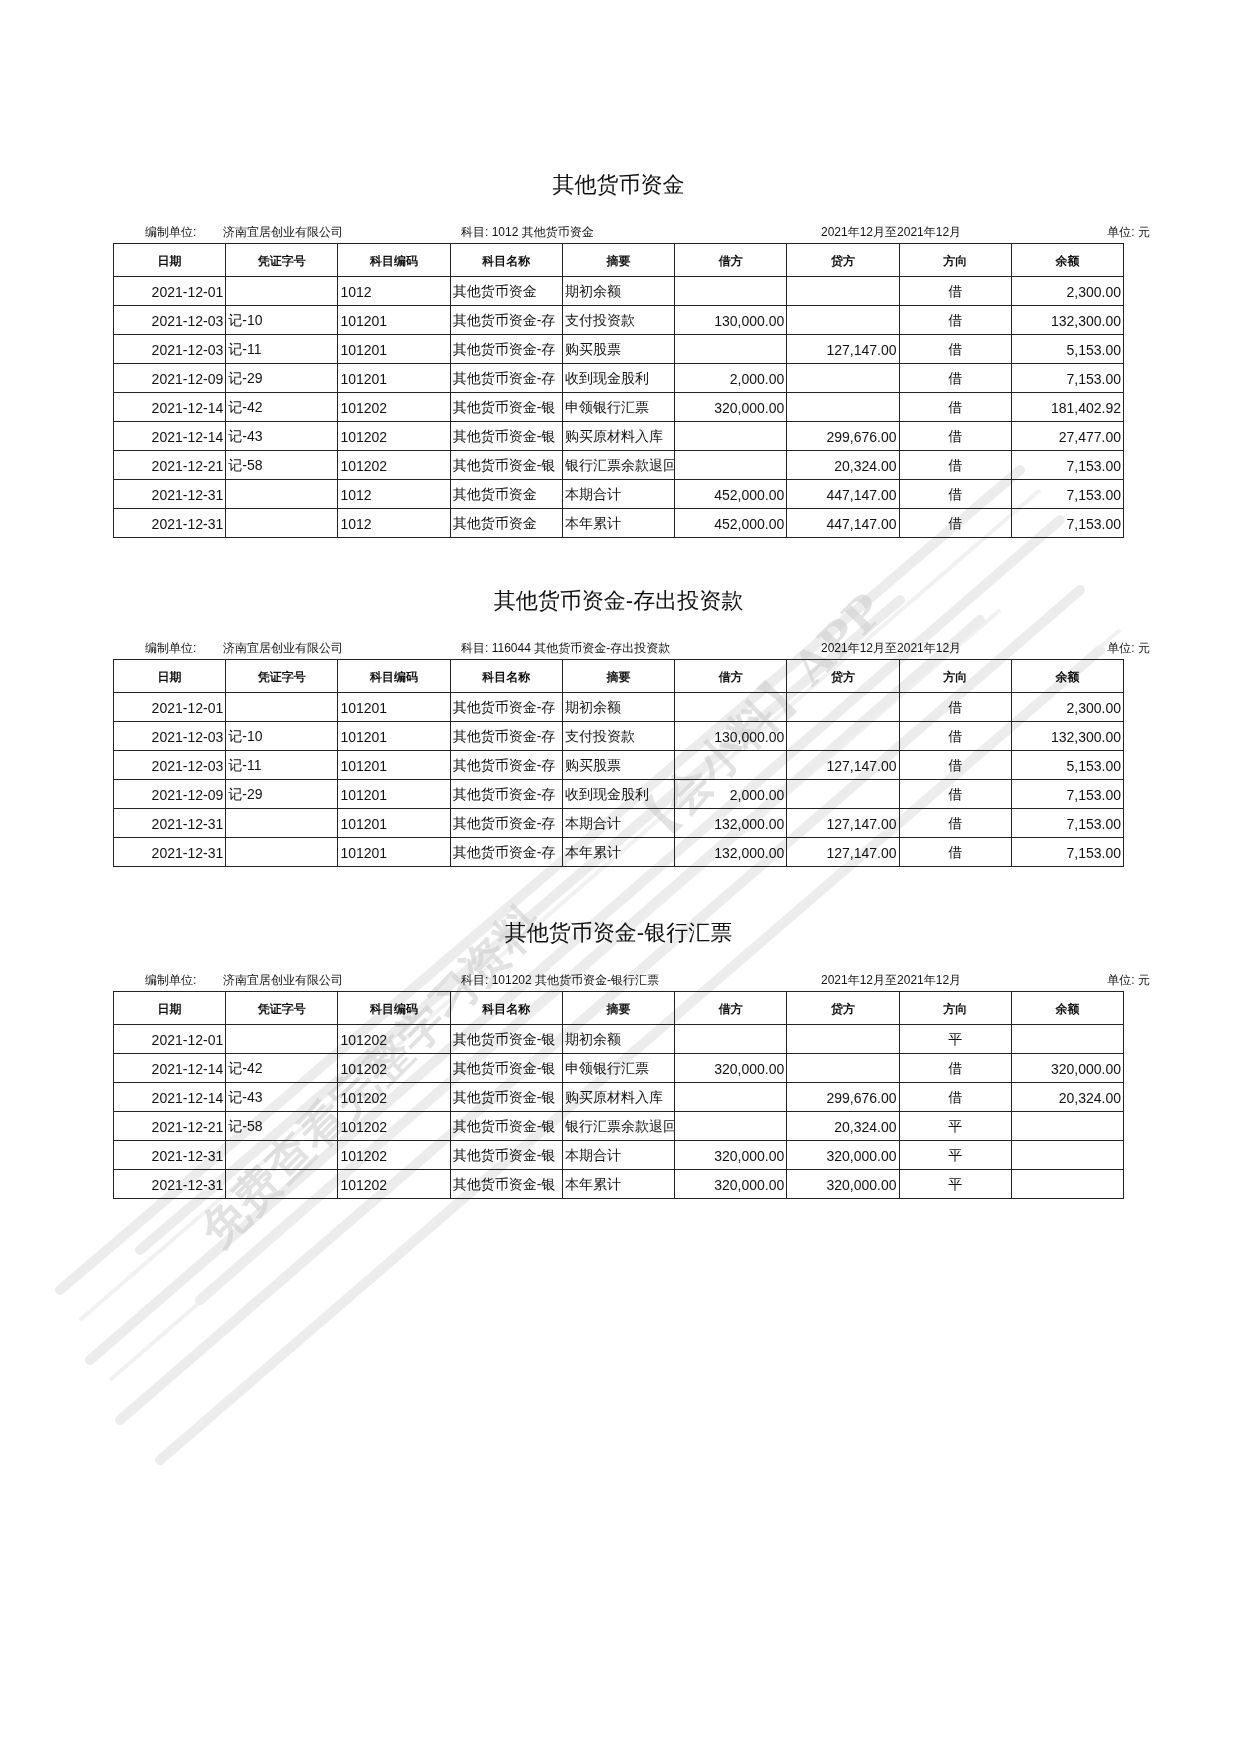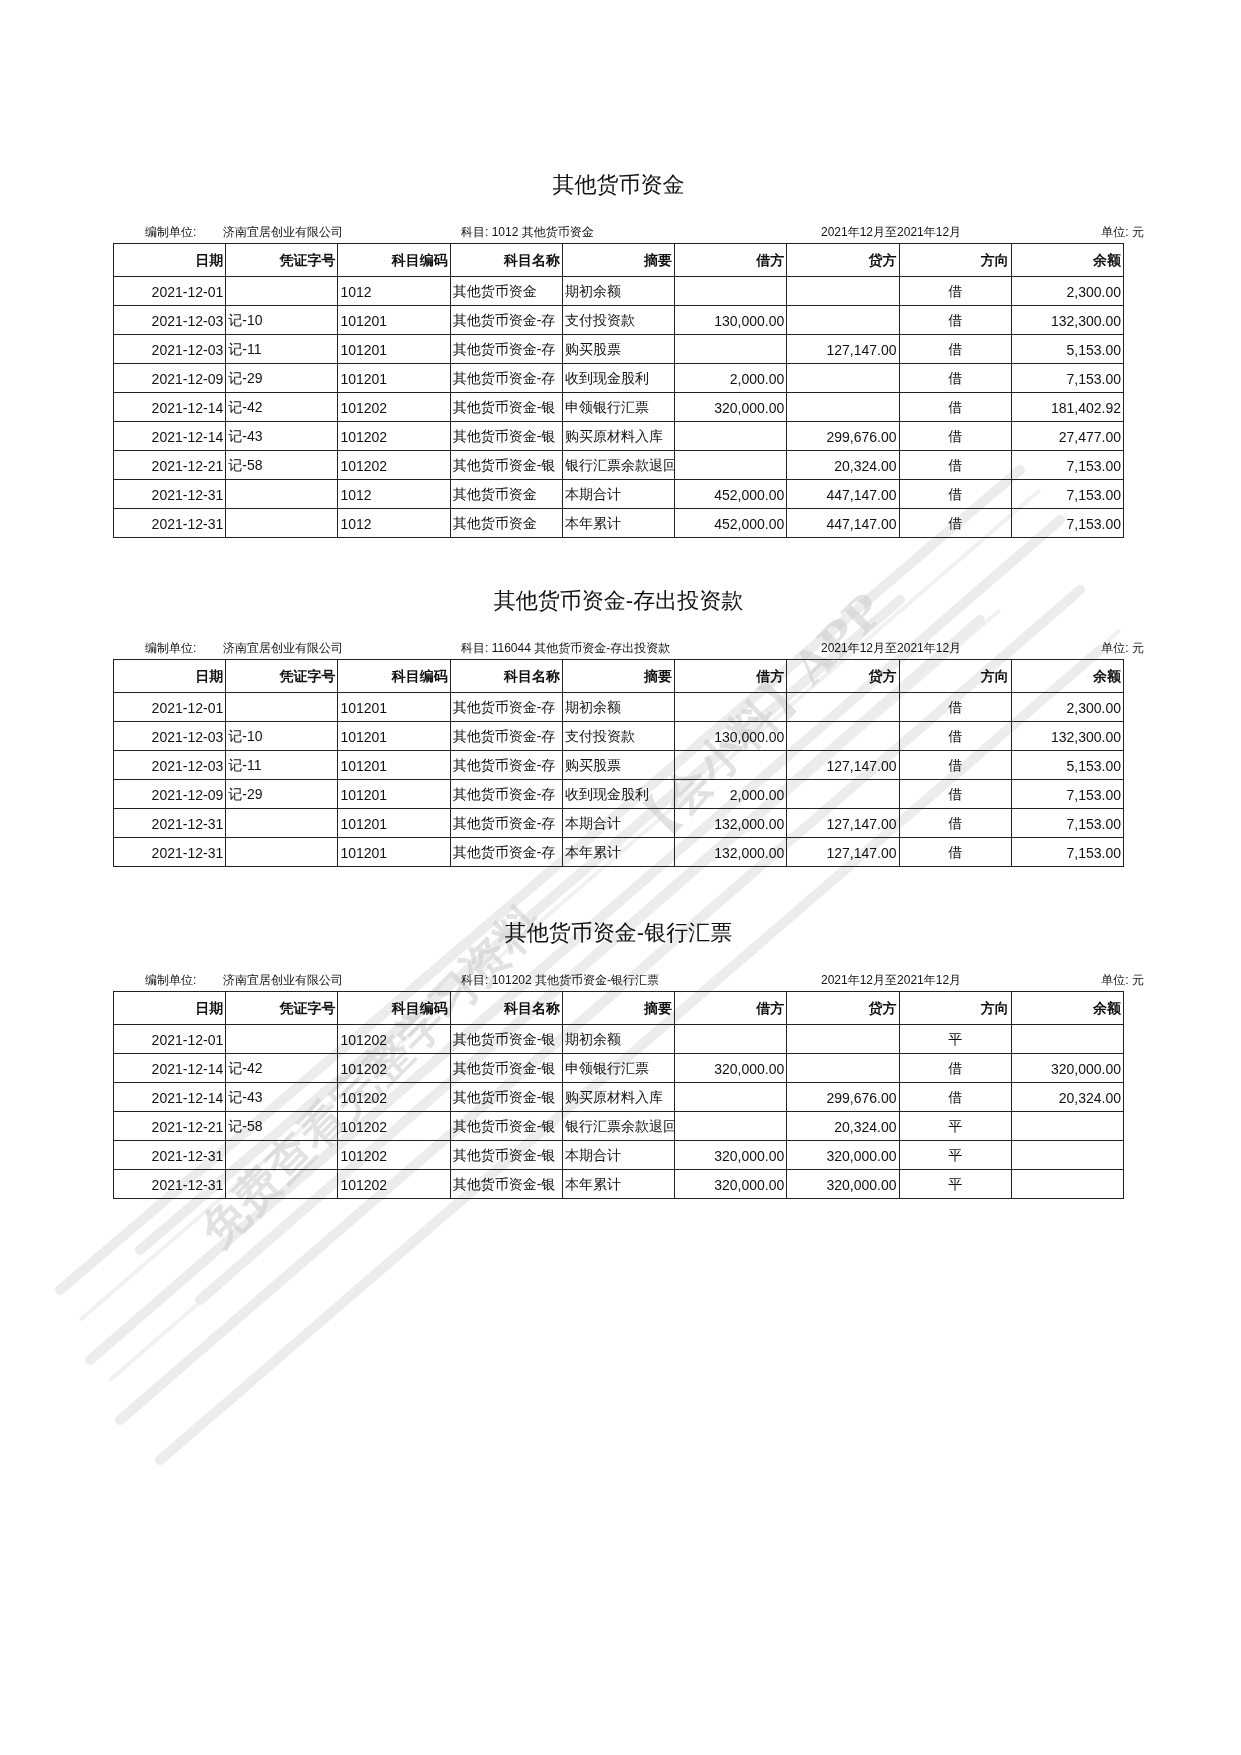--- a/index.html
+++ b/index.html
@@ -16,29 +16,29 @@
     font-size: 22px; font-weight: normal; color: #111;
   }
   .meta {
     position: absolute; left: 0; width: 1011px; height: 20px; font-size: 12px; margin-left: 28px;
   }
   .meta span { position: absolute; top: 0; white-space: nowrap; }
   .meta .unit-label { left: 4px; }
   .meta .unit-name { left: 82px; }
   .meta .subject { left: 320px; }
   .meta .period { left: 680px; }
-  .meta .unit { right: 8px; }
+  .meta .unit { right: 2px; }
   table.ledger {
     position: absolute; left: 0; width: 1011px; border-collapse: collapse; table-layout: fixed;
     font-size: 14px; background: transparent;
   }
   table.ledger th, table.ledger td {
     border: 1.5px solid #222; padding: 0 2px; white-space: nowrap; overflow: hidden;
   }
-  table.ledger th { height: 30px; font-weight: bold; text-align: right; font-size: 14px; padding-top: 2px; }
+  table.ledger th { height: 30px; font-weight: bold; text-align: center; font-size: 12px; padding-top: 2px; }
   table.ledger td { height: 26px; padding-top: 2px; vertical-align: middle; }
   td.c-date { text-align: right; }
   td.c-voucher, td.c-code, td.c-name, td.c-summary { text-align: left; }
   td.c-debit, td.c-credit, td.c-balance { text-align: right; }
   td.c-dir { text-align: center; }
 </style>
 </head>
 <body>
 
 <svg class="watermark" width="1241" height="1755" viewBox="0 0 1241 1755">

